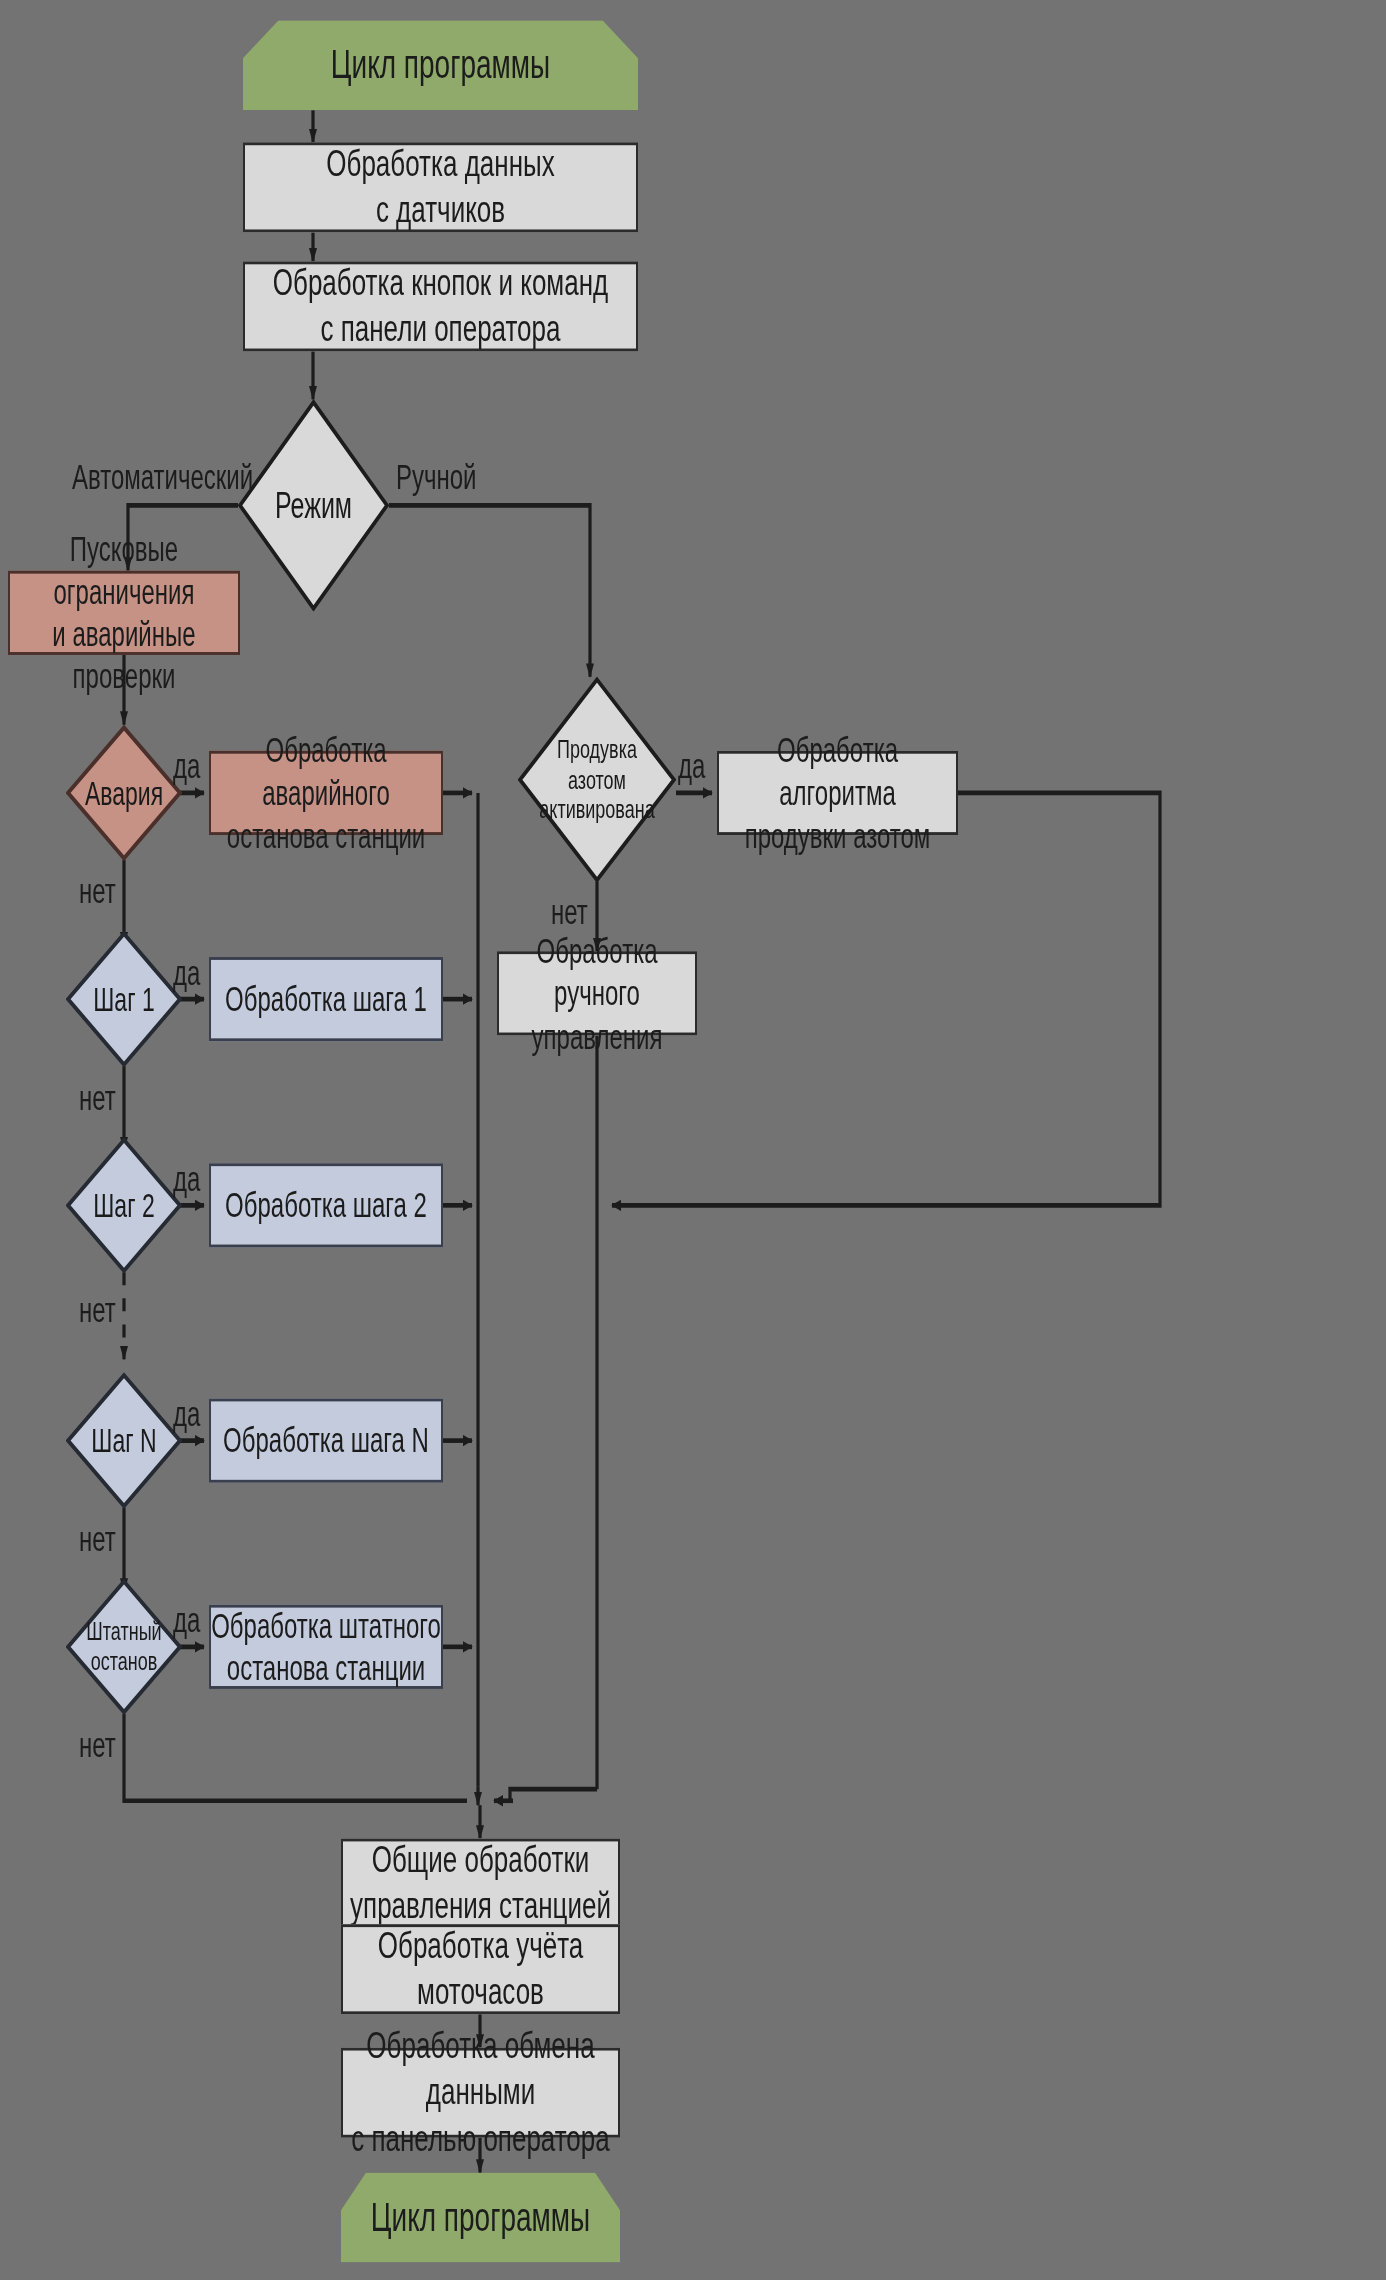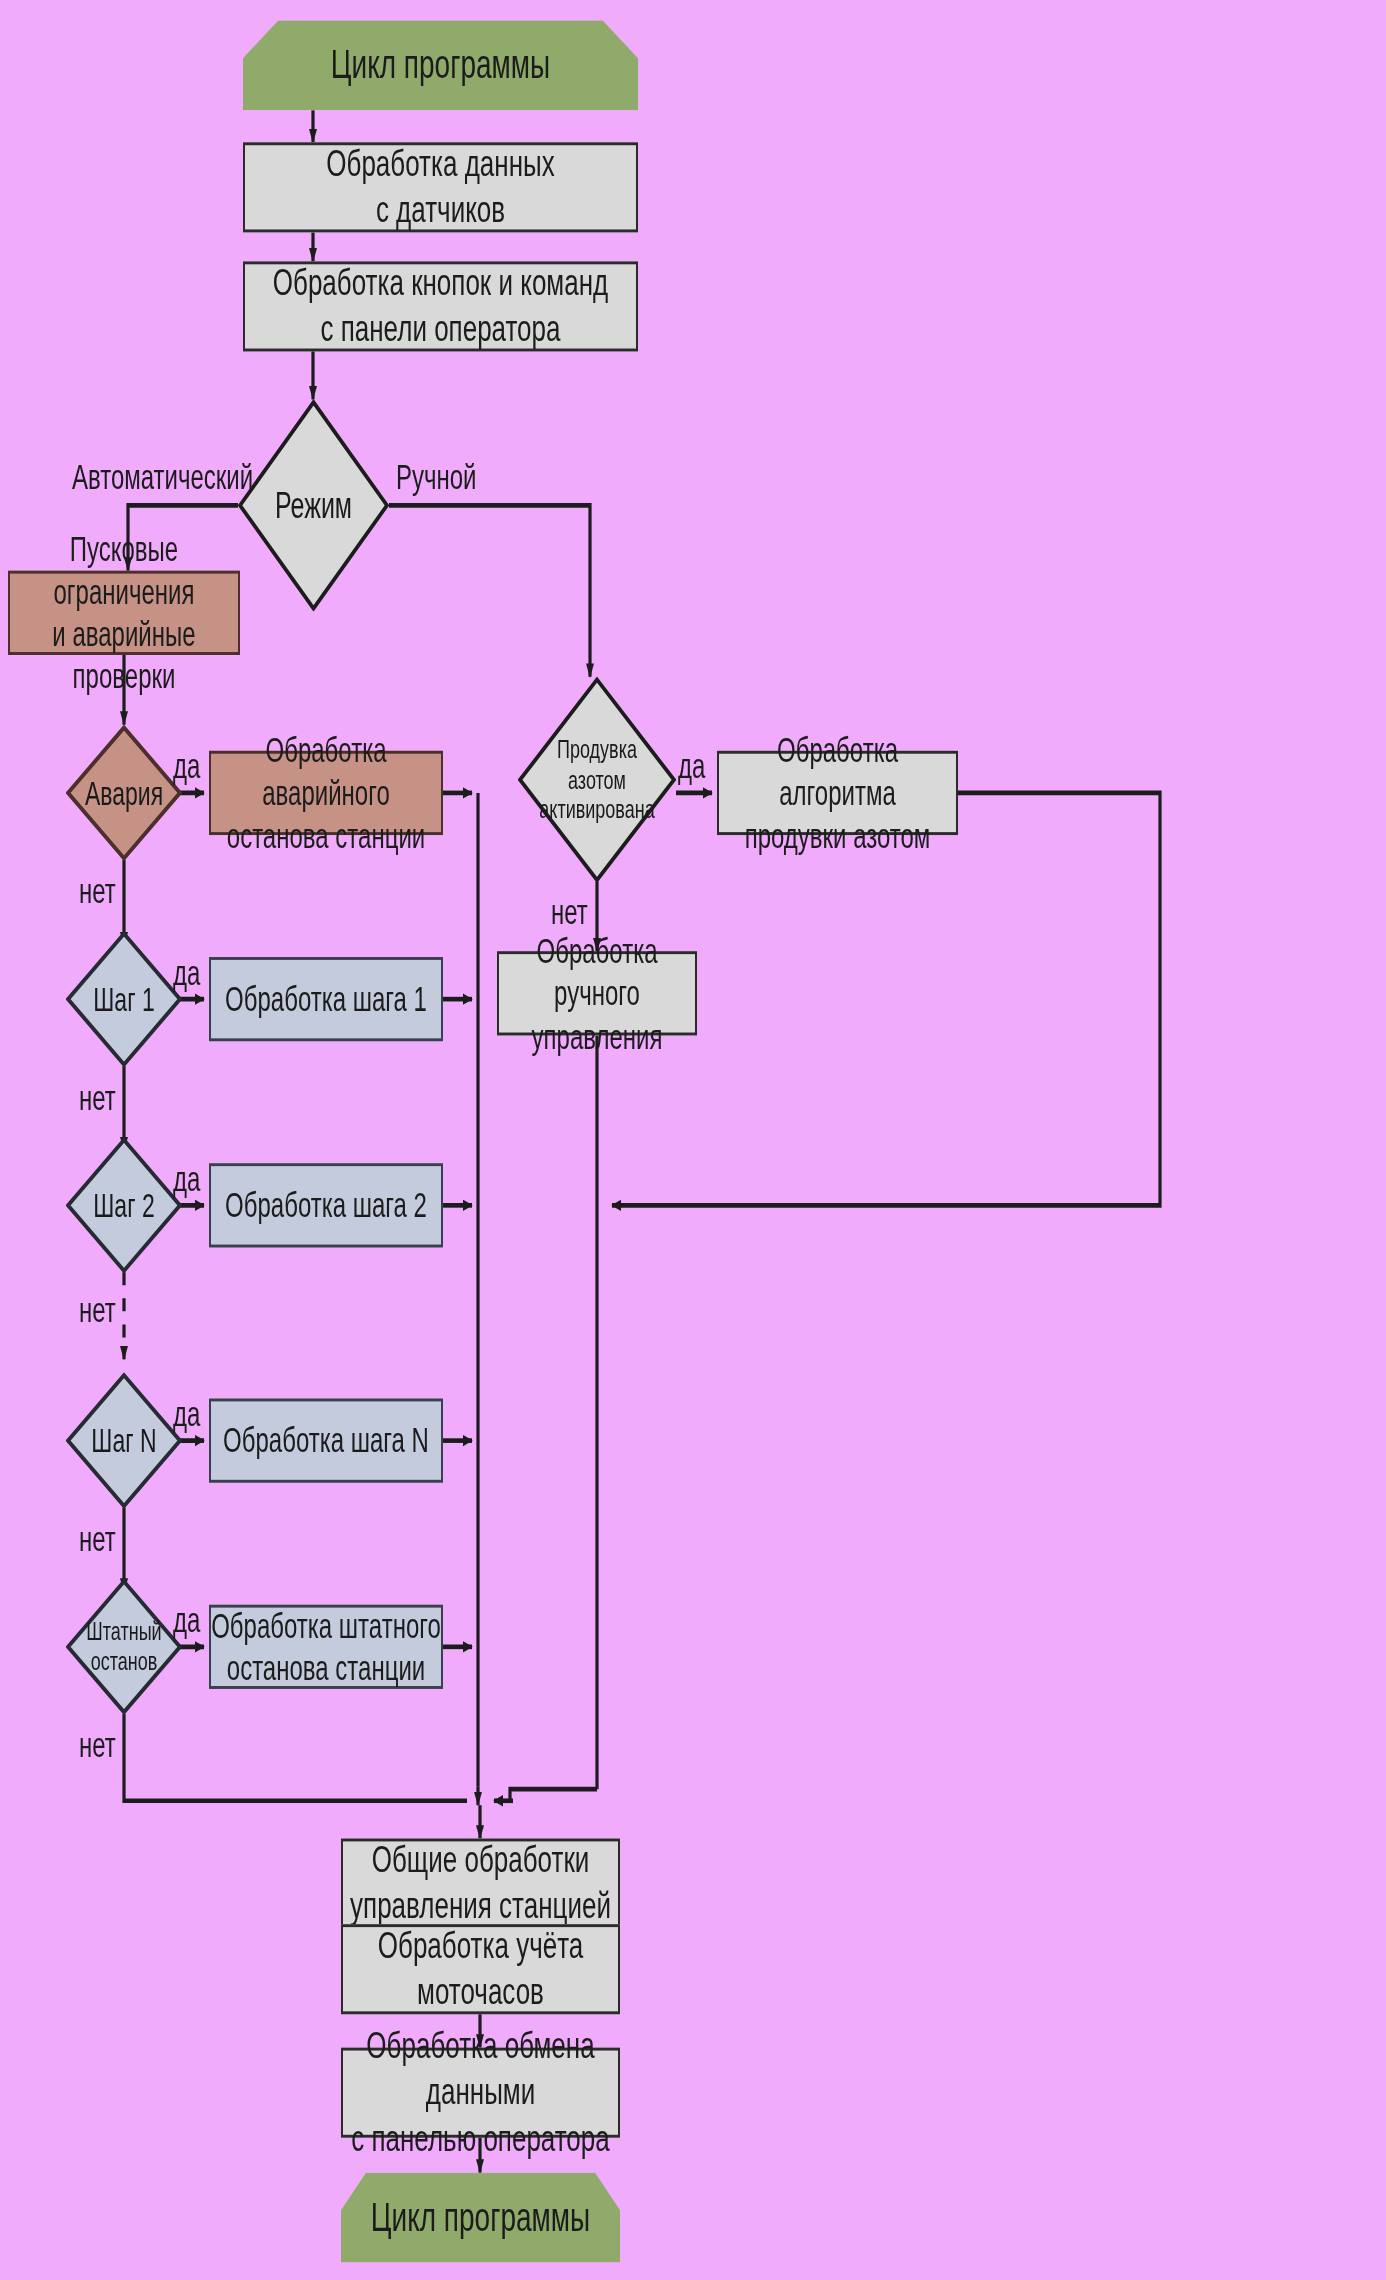--- a/index.html
+++ b/index.html
@@ -5,21 +5,21 @@
 <style>
   html,body{margin:0;padding:0;background:#ffffff;}
   body{
     font-family:"Liberation Sans","DejaVu Sans",sans-serif;
     color:#1a1a1a;
   }
   #canvas{
     position:relative;
     width:1386px;
     height:2280px;
-    background:#f0abfc;
+    background:#737373;
     overflow:hidden;
   }
   svg.layer{
     position:absolute;
     left:0; top:0;
     width:1386px; height:2280px;
     pointer-events:none;
   }
   .node{
     position:absolute;

